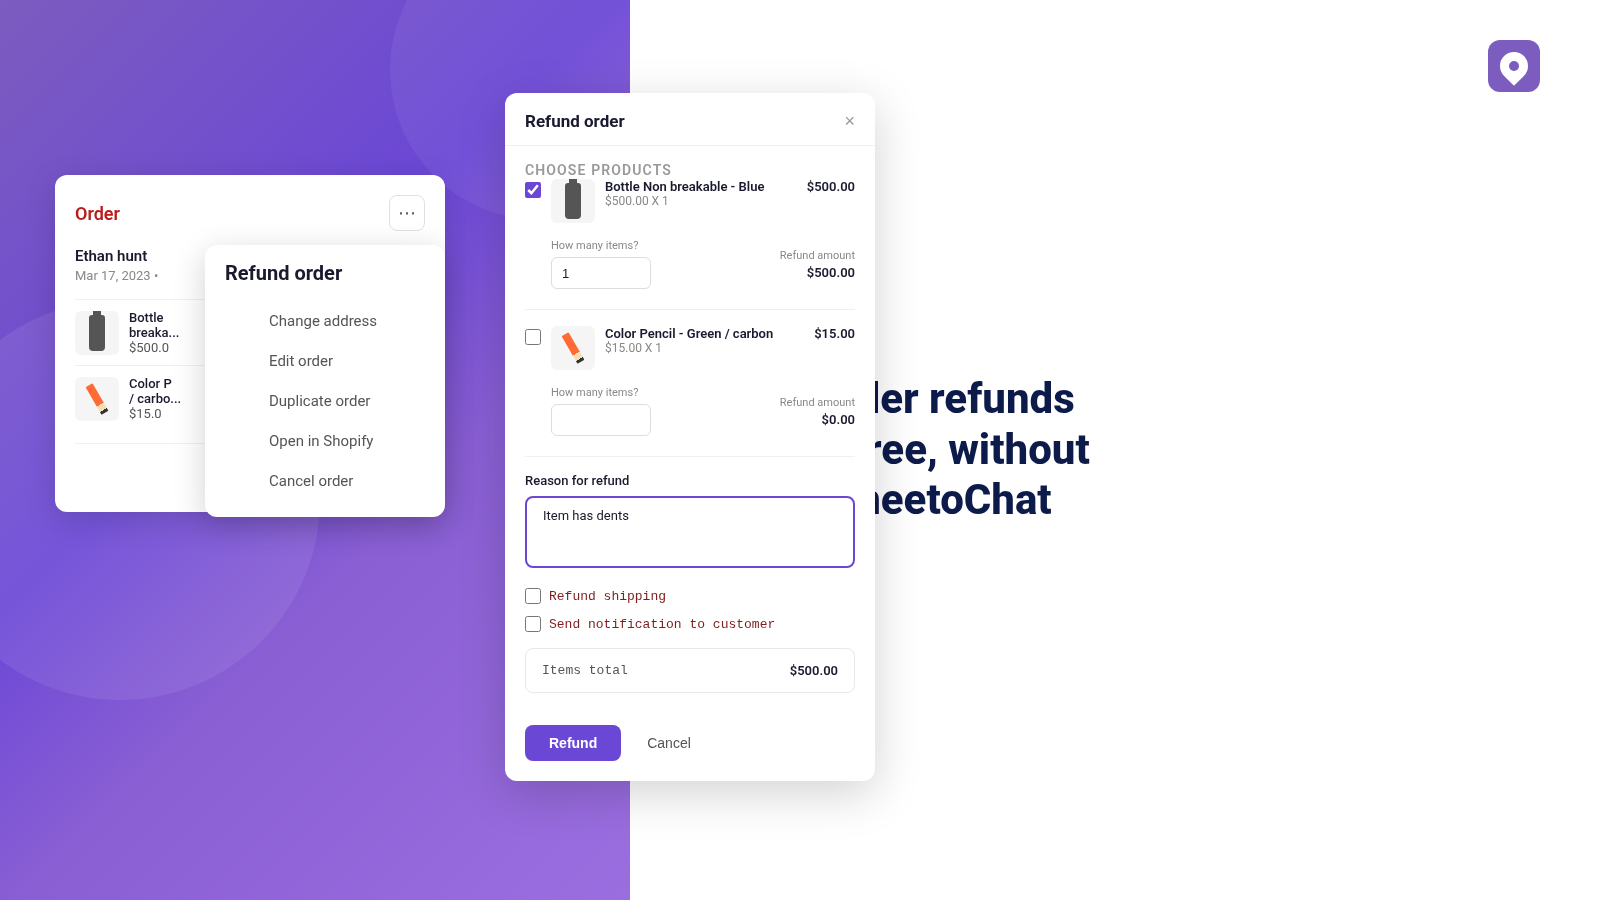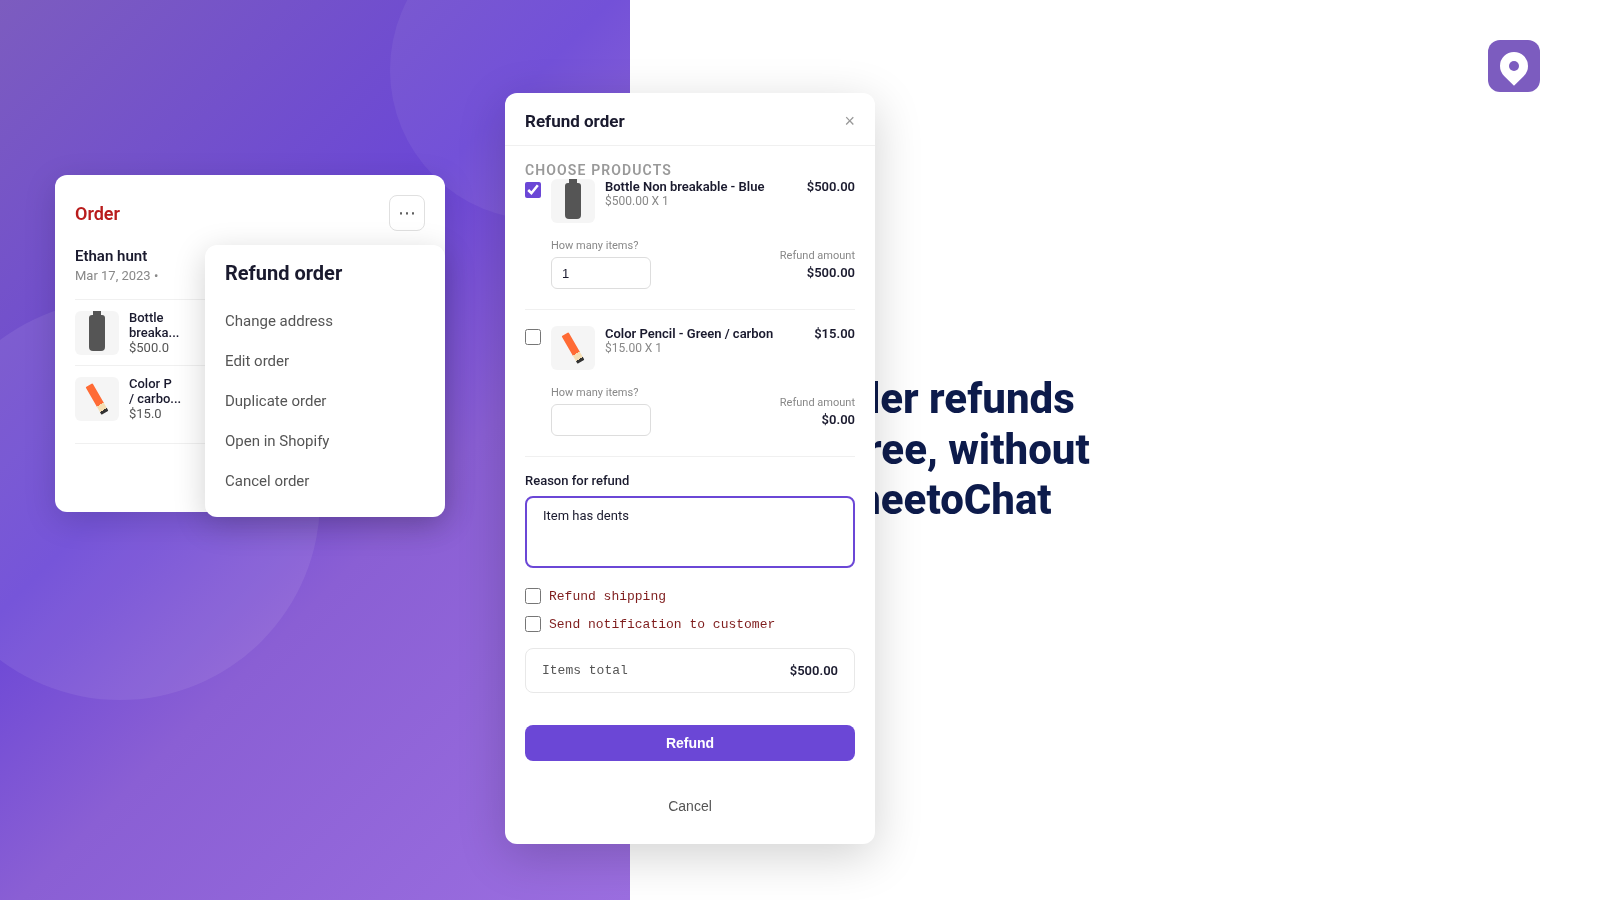--- a/index.html
+++ b/index.html
@@ -207,20 +207,21 @@
       font-weight: 700;
       color: #1a1a2e;
       padding: 0 20px 16px;
     }
 
     .context-menu-item {
       padding: 11px 20px;
       font-size: 15px;
       color: #555;
       cursor: pointer;
+      margin-left: 44px;
     }
 
     
     .refund-modal {
       position: absolute;
       left: 505px;
       top: 93px;
       width: 370px;
       background: #fff;
       border-radius: 12px;
@@ -431,23 +432,22 @@
     }
 
     .summary-value {
       font-size: 13px;
       font-weight: 600;
       color: #1a1a2e;
     }
 
     .modal-footer {
       display: flex;
-      gap: 27px;
+      gap: 10px;
       padding: 0 20px 20px;
-      flex-direction: column;
     }
 
     .btn-refund {
       background: #6b47d6;
       color: #fff;
       border: none;
       border-radius: 8px;
       padding: 10px 24px;
       font-size: 14px;
       font-weight: 600;

